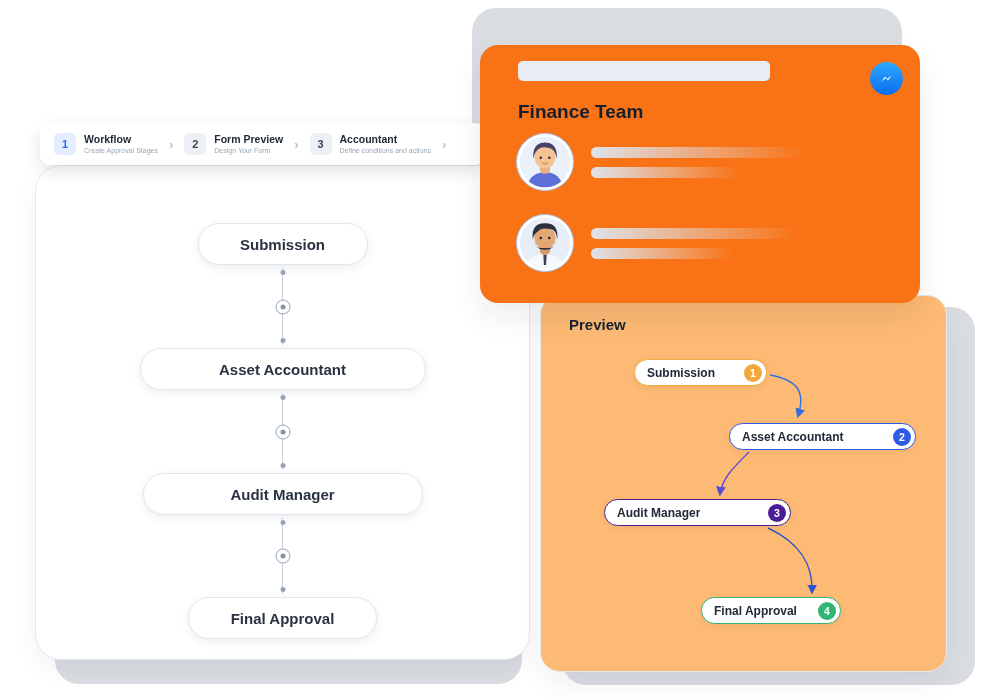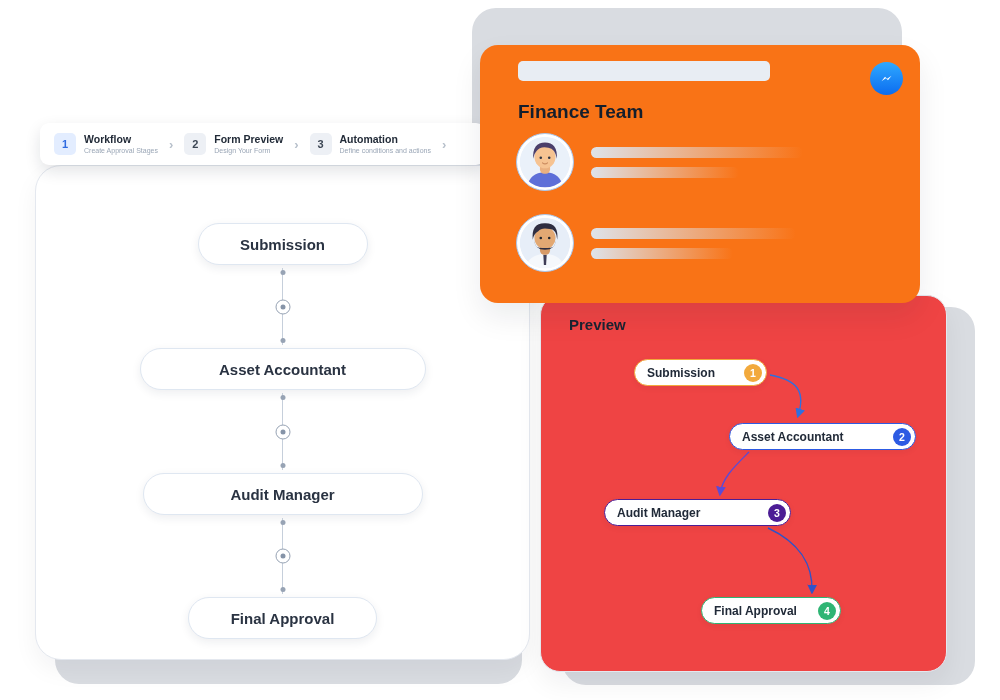--- a/index.html
+++ b/index.html
@@ -49,21 +49,21 @@
   .team-title{position:absolute;left:38px;top:56px;font-size:19px;font-weight:700;color:#141e2c;}
   .members{position:absolute;left:36px;top:88px;right:28px;display:flex;flex-direction:column;gap:23px;}
   .member{display:flex;align-items:center;gap:17px;}
   .avatar{width:58px;height:58px;border-radius:50%;border:1px solid #a9c6ec;background:#fff;box-sizing:border-box;
           display:flex;align-items:center;justify-content:center;flex:0 0 auto;overflow:hidden;}
   .m-lines{display:flex;flex-direction:column;gap:9px;}
   .sk{height:11px;border-radius:6px;background:linear-gradient(90deg,#dee3ea 0%,rgba(222,227,234,0) 100%);}
   .sk-a1{width:212px}.sk-a2{width:148px}.sk-b1{width:205px}.sk-b2{width:142px}
 
   
-  .card-preview{position:absolute;left:540px;top:295px;width:405px;height:375px;background:#ef4444;
+  .card-preview{position:absolute;left:540px;top:295px;width:405px;height:375px;background:#fdba74;
                 border:1px solid #e4e8ef;border-radius:20px;box-shadow:0 12px 26px rgba(15,23,42,.06);z-index:2;}
   .preview-title{position:absolute;left:28px;top:20px;font-size:15px;font-weight:700;color:#1a2331;}
   .arrows{position:absolute;left:0;top:0;pointer-events:none;}
   .pnode{position:absolute;height:27px;box-sizing:border-box;border-radius:14px;background:#fff;
          border:1.6px solid #ccd2dc;display:flex;align-items:center;padding:0 4px 0 12px;
          box-shadow:0 2px 6px rgba(30,41,59,.06);}
   .pnode-label{font-size:12px;font-weight:700;color:#212a38;margin-right:auto;}
   .pbadge{width:18px;height:18px;border-radius:50%;color:#fff;font-size:10.5px;font-weight:700;
           display:flex;align-items:center;justify-content:center;margin-left:12px;flex:0 0 auto;}
   #pn1{left:93px;top:63px;width:133px;}
@@ -138,21 +138,21 @@
       <span class="step-num">2</span>
       <span class="step-texts">
         <span class="step-title">Form Preview</span>
         <span class="step-sub">Design Your Form</span>
       </span>
     </div>
     <span class="chev">›</span>
     <div class="step">
       <span class="step-num">3</span>
       <span class="step-texts">
-        <span class="step-title">Automation</span>
+        <span class="step-title">Accountant</span>
         <span class="step-sub">Define conditions and actions</span>
       </span>
     </div>
     <span class="chev">›</span>
   </div>
 
   <div class="card-team">
     <div class="team-topbar"></div>
     <div class="msgr">
       <svg width="19" height="19" viewBox="0 0 32 32" aria-hidden="true">

